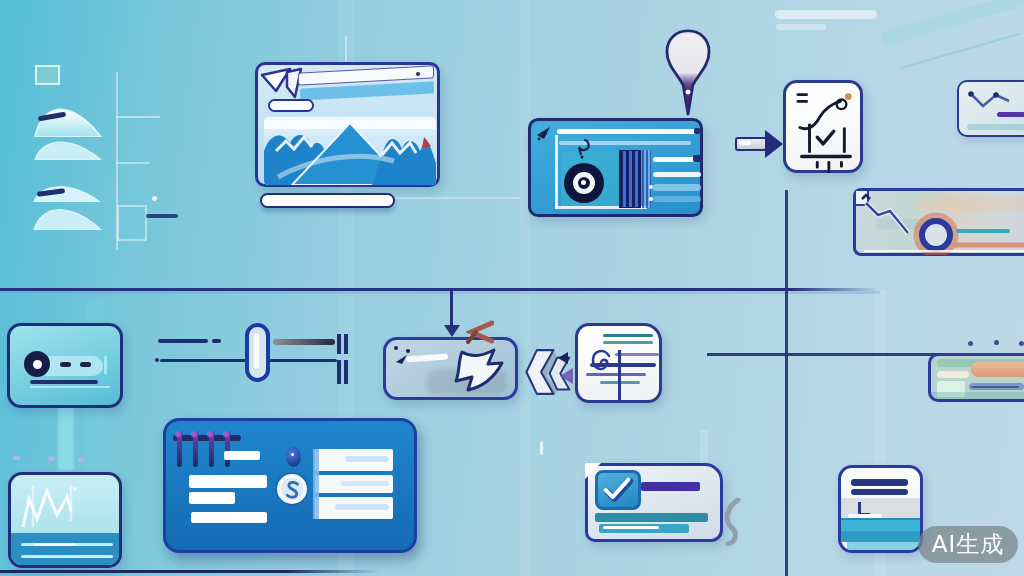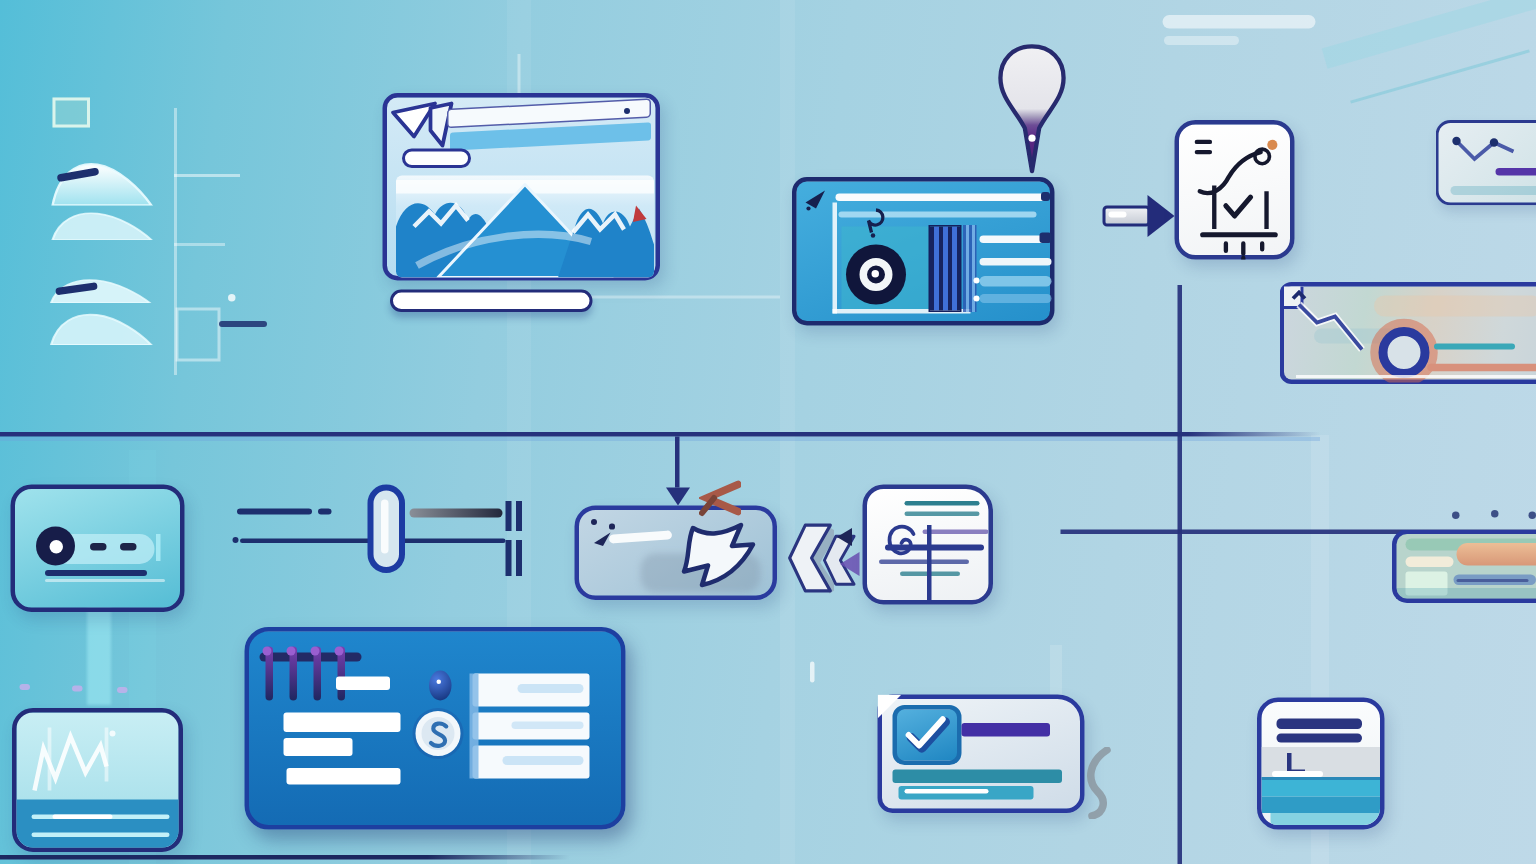--- a/index.html
+++ b/index.html
@@ -340,14 +340,17 @@
   <div class="abs" style="left:928px;top:353px;width:106px;height:49px;border:3px solid #2a3a9e;border-right:none;border-radius:10px 0 0 10px;background:#b8d4cc;overflow:hidden">
     <div class="bar" style="left:6px;top:3px;width:100px;height:8px;background:rgba(120,190,160,.5)"></div>
     <div class="abs" style="left:40px;top:6px;width:66px;height:15px;border-radius:8px 0 0 8px;background:linear-gradient(180deg,#ecbe96,#d89878)"></div>
     <div class="bar" style="left:6px;top:15px;width:32px;height:7px;background:#f2ecda"></div>
     <div class="abs" style="left:6px;top:25px;width:28px;height:16px;background:#dcf2e4;border-radius:2px"></div>
     <div class="bar" style="left:38px;top:27px;width:55px;height:7px;background:rgba(70,110,190,.55)"></div>
     <div class="bar" style="left:40px;top:30px;width:48px;height:2px;background:rgba(42,53,128,.6)"></div>
     <div class="abs" style="left:0;top:36px;width:106px;height:10px;background:rgba(80,160,175,.3)"></div>
   </div>
 
+  <div id="wm">
+    <span>AI生成</span>
+  </div>
 
 </div>
 
 </body></html>

